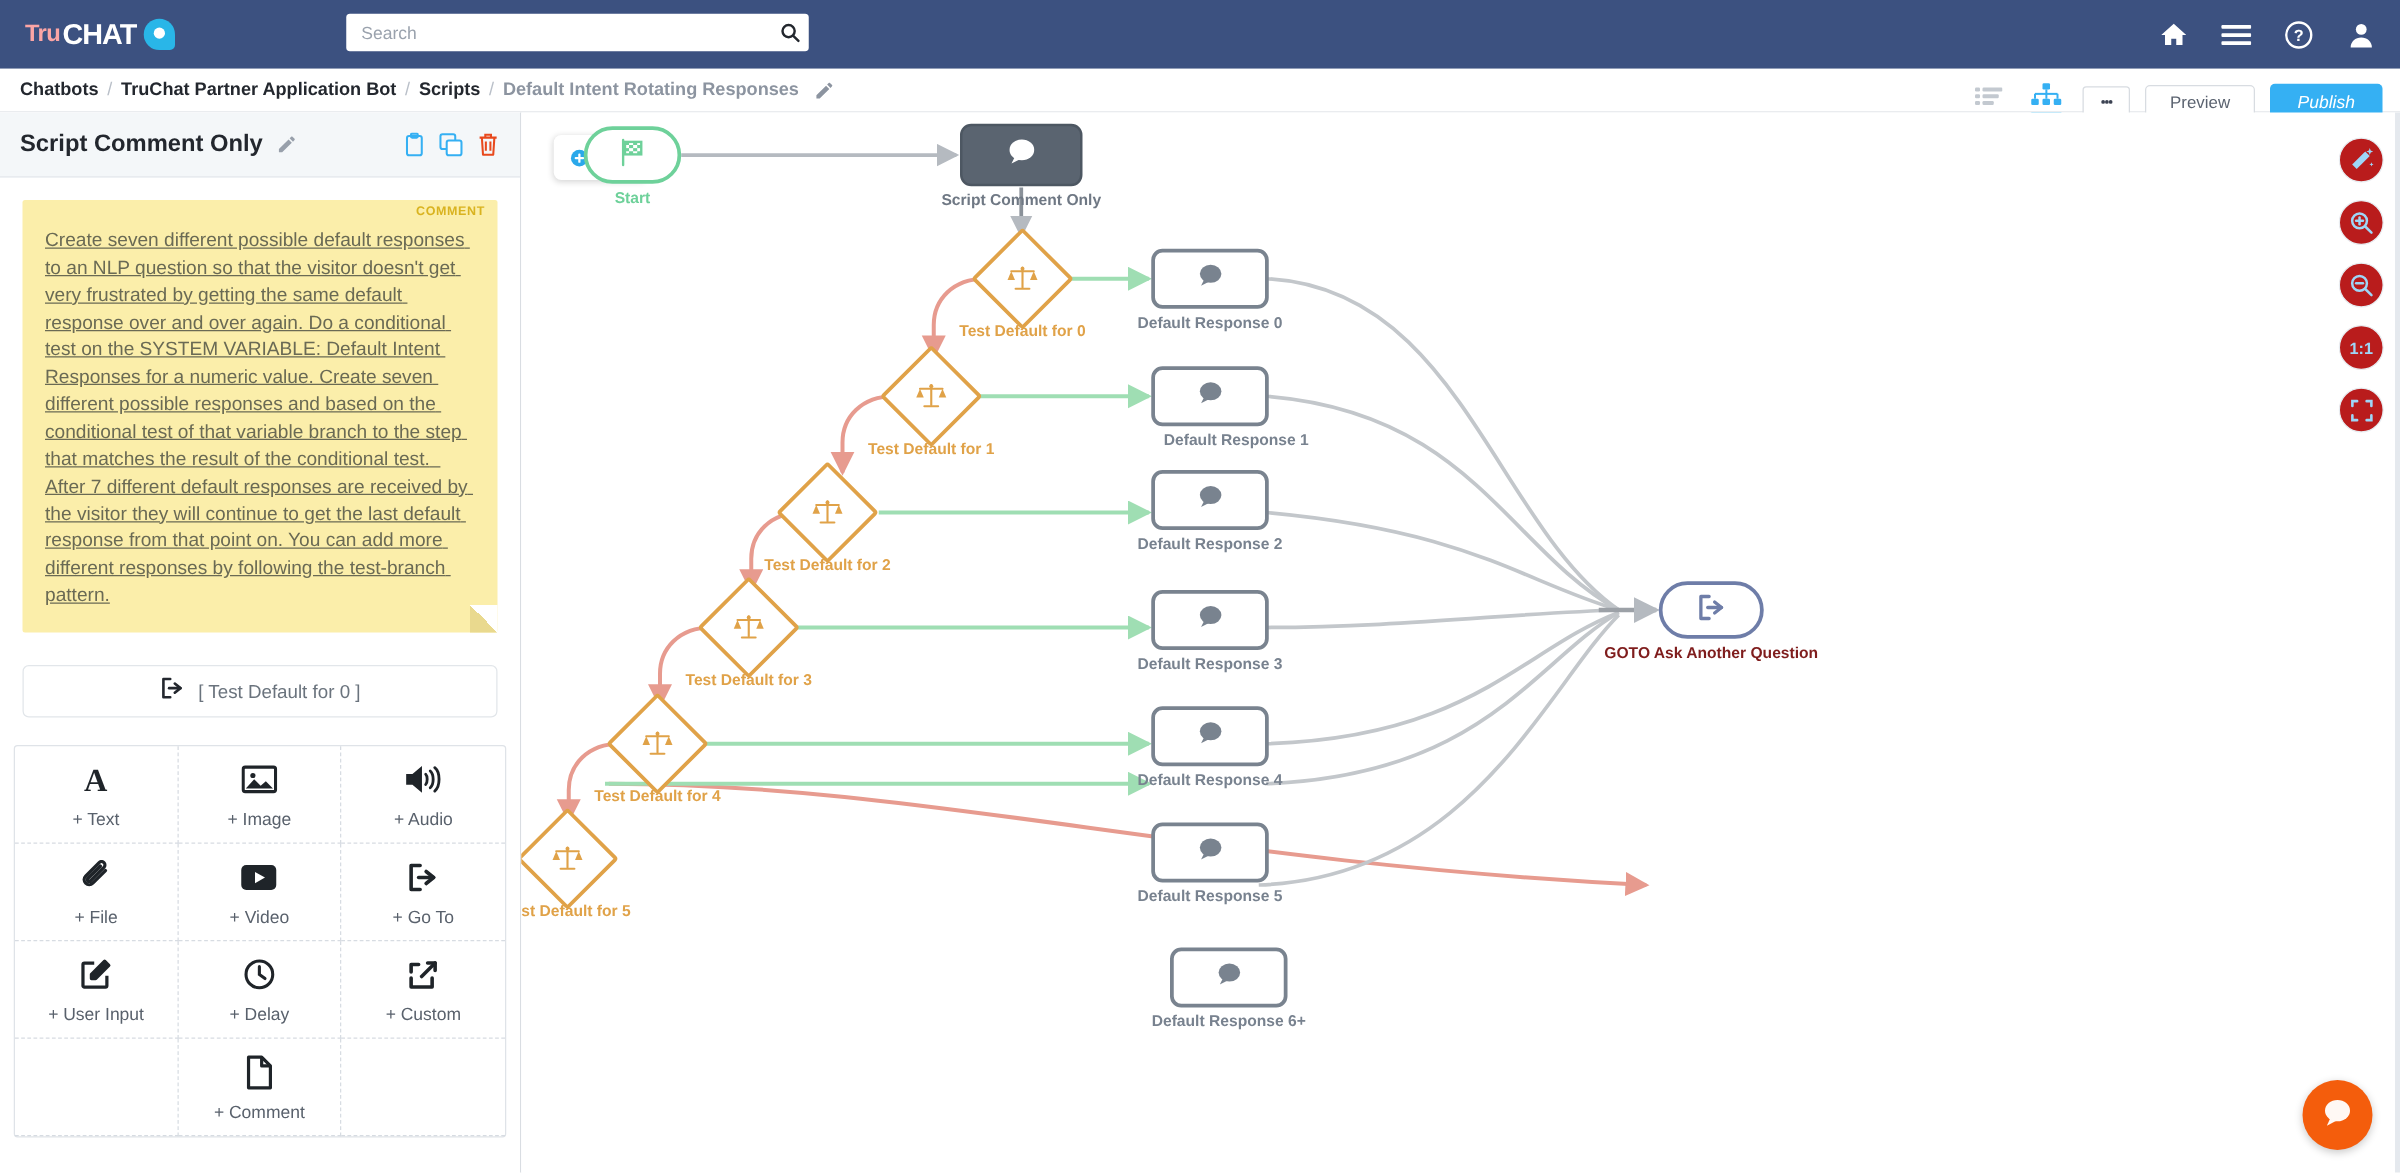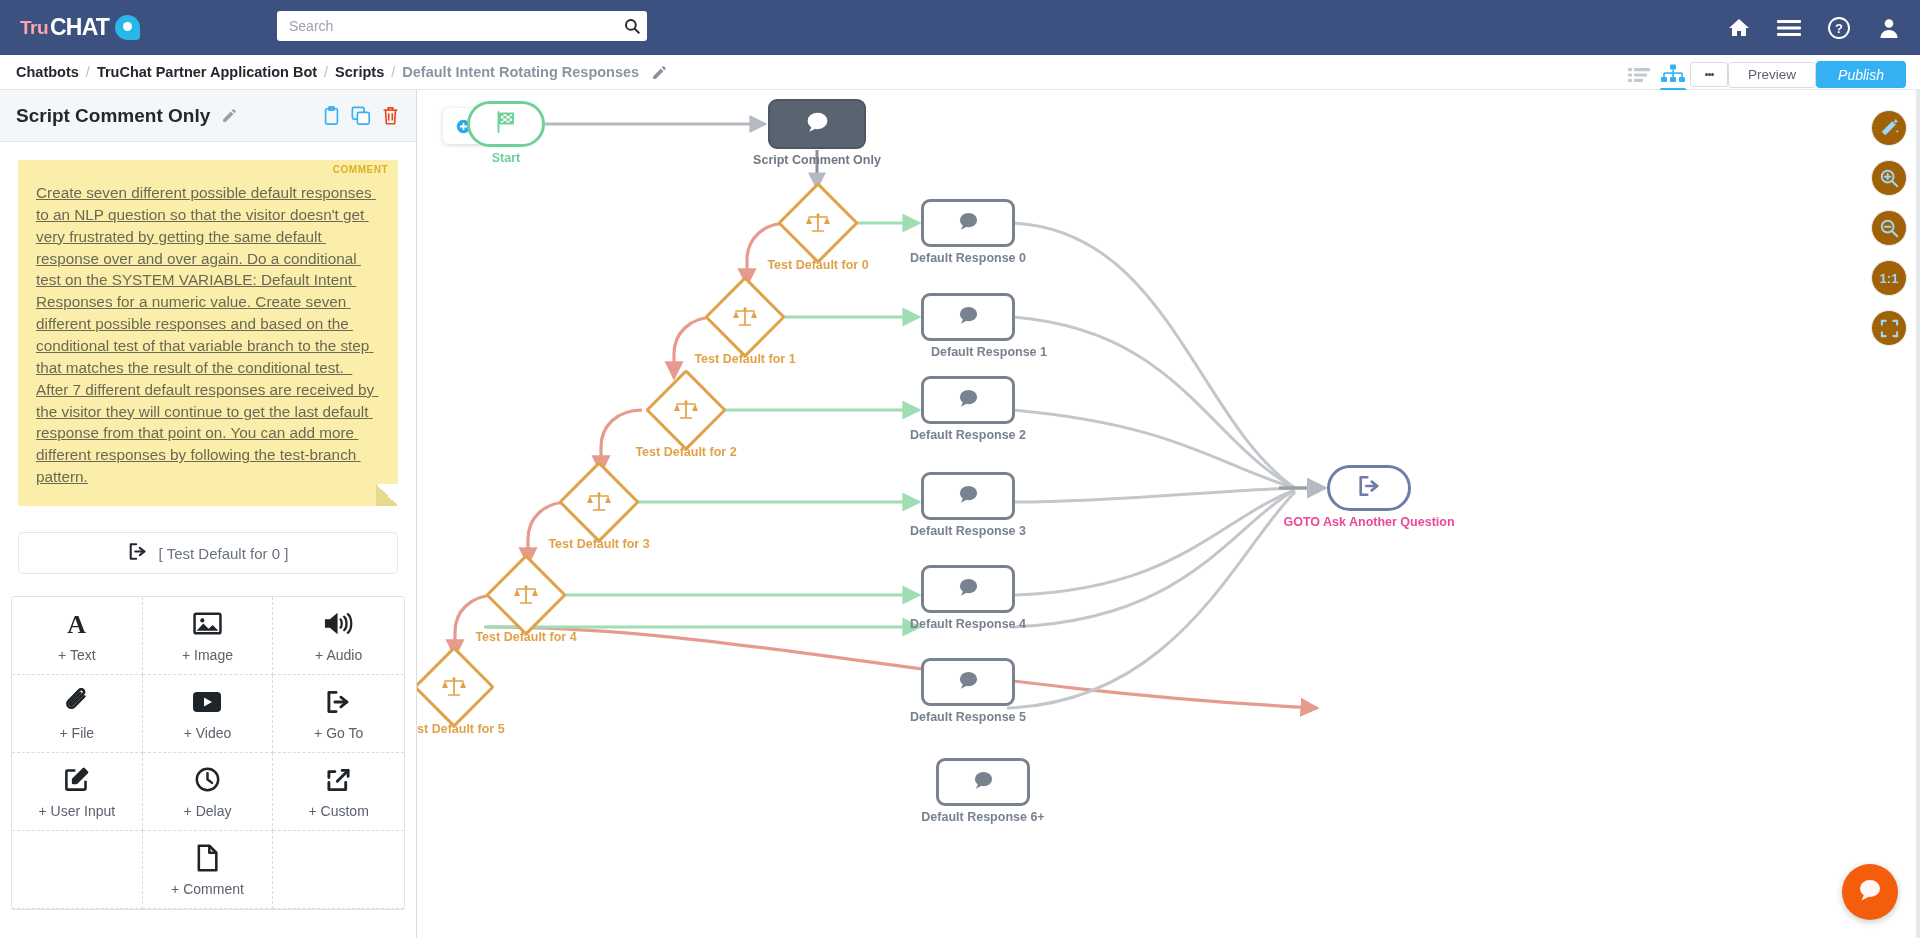--- a/index.html
+++ b/index.html
@@ -50,21 +50,21 @@
     position: absolute; left: 0; top: 55px; width: 1920px; height: 35px;
     background: #ffffff; border-bottom: 1px solid #e3e6ea;
     display: flex; align-items: center;
   }
   #crumbs { margin-left: 16px; display: flex; align-items: center; font-size: 14.5px; }
   .crumb { color: #23272e; font-weight: bold; cursor: pointer; }
   .crumb.last { color: #8c94a0; font-weight: bold; cursor: default; }
   .crumb-sep { color: #b9bfc8; margin: 0 7px; font-weight: normal; }
   #crumb-edit { margin-left: 12px; display: flex; align-items: center; cursor: pointer; }
 
-  #toolbar-right { position: absolute; right: 14px; top: 0; height: 39px; display: flex; align-items: center; }
+  #toolbar-right { position: absolute; right: 14px; top: 0; height: 39px; display: flex; align-items: flex-end; gap: 12px; }
   .viewbtn { position: relative; width: 34px; height: 35px; display: flex; align-items: center; justify-content: center; cursor: pointer; }
   .viewbtn.active::after {
     content: ""; position: absolute; bottom: 1px; left: 4px; right: 4px; height: 3px;
     background: #29b6f6; border-radius: 2px;
   }
   .kebab {
     width: 38px; height: 25px; border: 1px solid #d8dce1; border-radius: 3px;
     display: flex; align-items: center; justify-content: center; cursor: pointer; background: #fff;
   }
   .kebab i { display: block; width: 3px; height: 3px; border-radius: 50%; background: #3b4252; margin: 1px 0; }
@@ -175,26 +175,26 @@
   .nd-diamond-inner {
     width: 100%; height: 100%; transform: rotate(-45deg);
     display: flex; align-items: center; justify-content: center;
   }
   .nd-goto {
     width: 84px; height: 46px; border: 3px solid #6e7da8; border-radius: 23px;
     background: #ffffff; display: flex; align-items: center; justify-content: center;
   }
   .lbl-orange { color: #e0a248; }
   .lbl-gray { color: #78828f; }
-  .lbl-blue { color: #ec4899; }
+  .lbl-blue { color: #7f1d1d; }
 
   #canvas-tools { position: absolute; right: 13px; top: 20px; display: flex; flex-direction: column; gap: 14px; }
   .ct-btn {
     width: 36px; height: 36px; border-radius: 50%; border: 1px solid #e8ecf0;
-    background: #a16207; display: flex; align-items: center; justify-content: center; cursor: pointer;
+    background: #b91c1c; display: flex; align-items: center; justify-content: center; cursor: pointer;
   }
   .ct-text { font-size: 13px; font-weight: bold; color: #9ed6f7; }
 
   #chatwidget {
     position: absolute; right: 22px; bottom: 18px; width: 56px; height: 56px;
     border-radius: 50%; background: #f45d0c; cursor: pointer;
     display: flex; align-items: center; justify-content: center;
     box-shadow: 0 2px 7px rgba(0,0,0,0.22);
   }
   #rightedge { position: absolute; right: 0; top: 90px; width: 4px; height: 848px; background: #e5e9ee; }
@@ -559,21 +559,21 @@
             <line x1="4" y1="6" x2="22" y2="6"></line>
           <path d="M4 6L1 13h6z" fill="#e0a248" stroke="none"></path>
             <path d="M22 6l-3 7h6z" fill="#e0a248" stroke="none"></path>
           <circle cx="13" cy="4" r="1.6" fill="#e0a248" stroke="none"></circle>
         </svg>
       </div>
     </div>
     <span class="node-label lbl-orange" style="top:64px;">Test Default for 1</span>
   </div>
 
-  <div class="node" style="left:240px; top:291px;">
+  <div class="node" style="left:216px; top:291px;">
     <div class="nd-diamond">
       <div class="nd-diamond-inner">
         <svg width="26" height="24" viewBox="0 0 26 24" fill="none" stroke="#e0a248" stroke-width="1.7" stroke-linecap="round">
           <line x1="13" y1="3" x2="13" y2="19"></line>
             <line x1="7.5" y1="20" x2="18.5" y2="20"></line>
             <line x1="4" y1="6" x2="22" y2="6"></line>
           <path d="M4 6L1 13h6z" fill="#e0a248" stroke="none"></path>
             <path d="M22 6l-3 7h6z" fill="#e0a248" stroke="none"></path>
           <circle cx="13" cy="4" r="1.6" fill="#e0a248" stroke="none"></circle>
         </svg>

